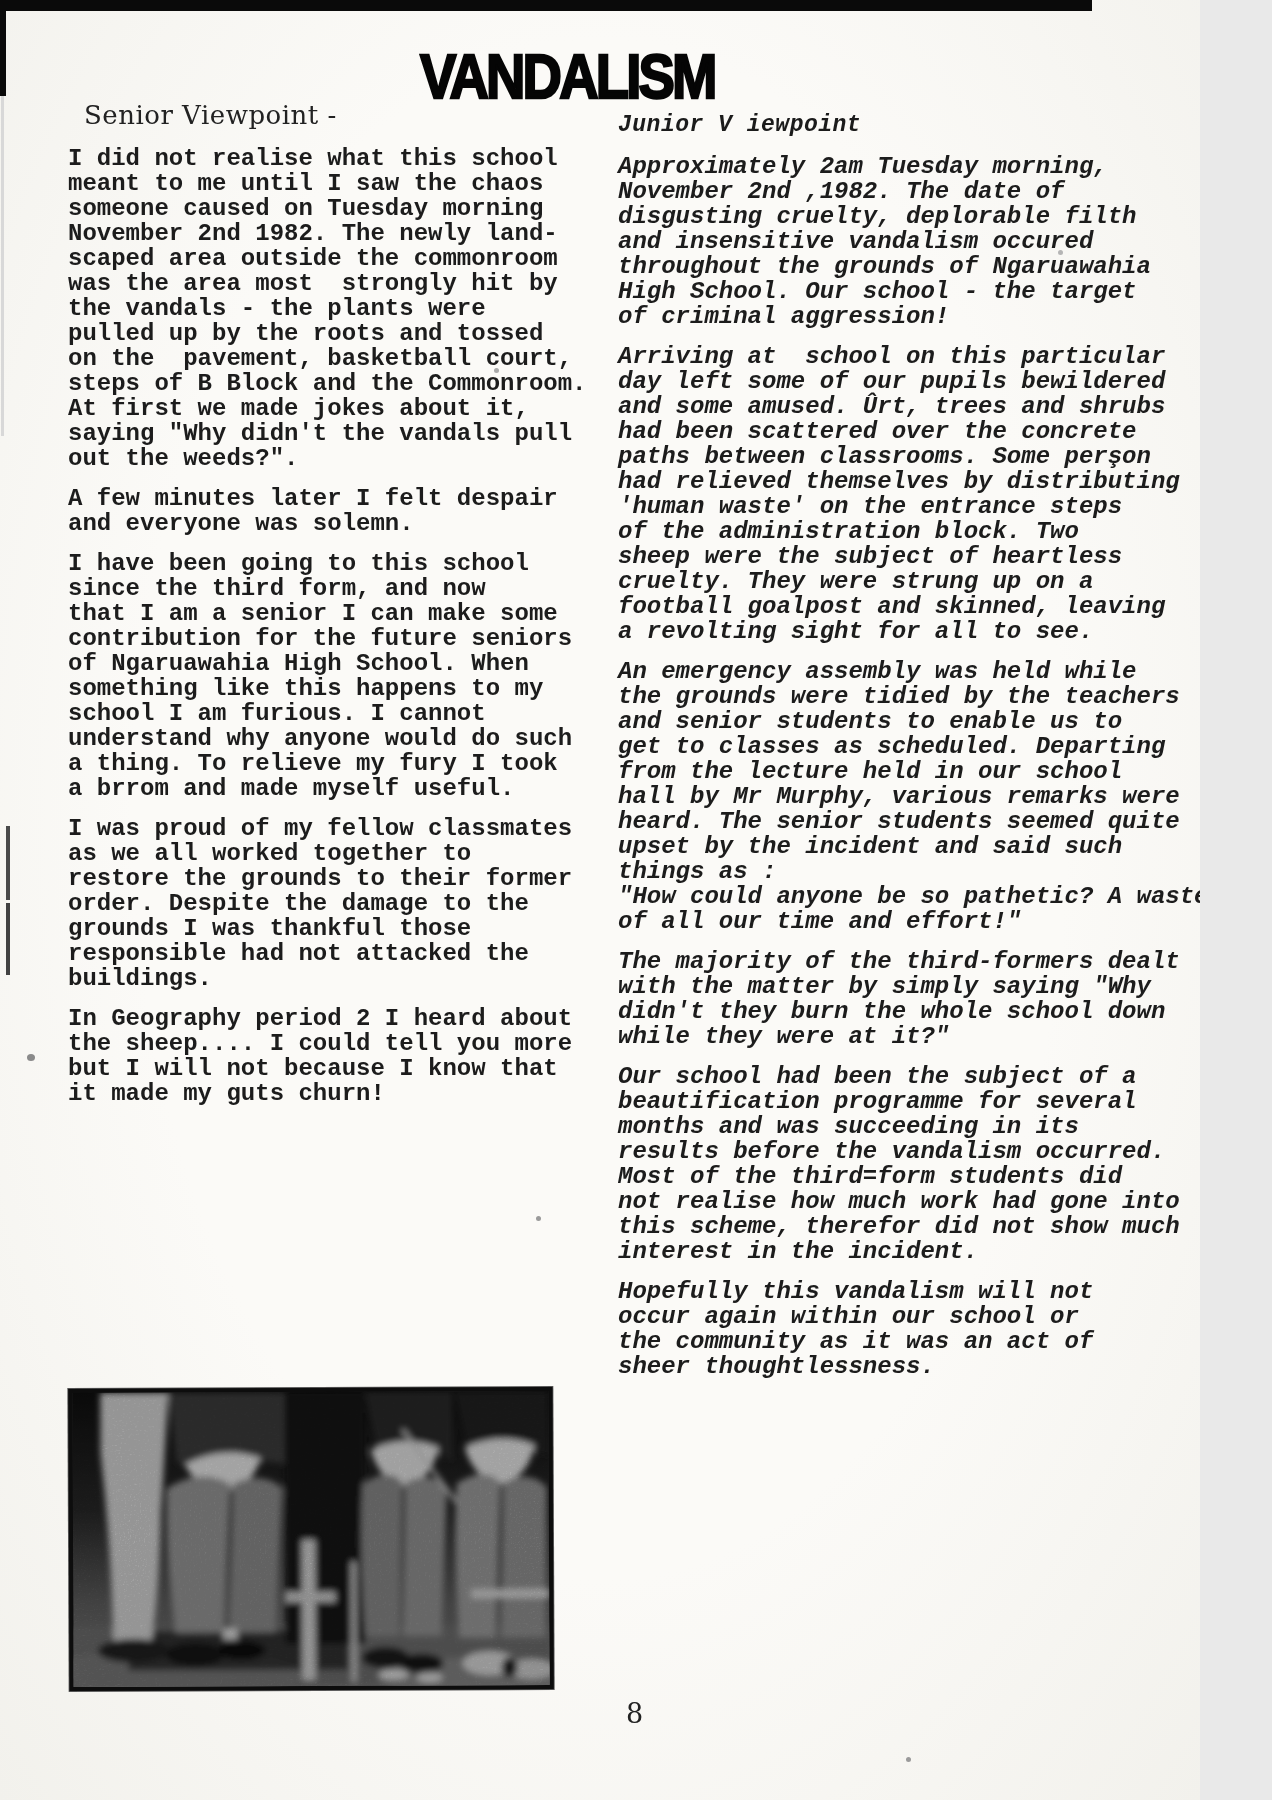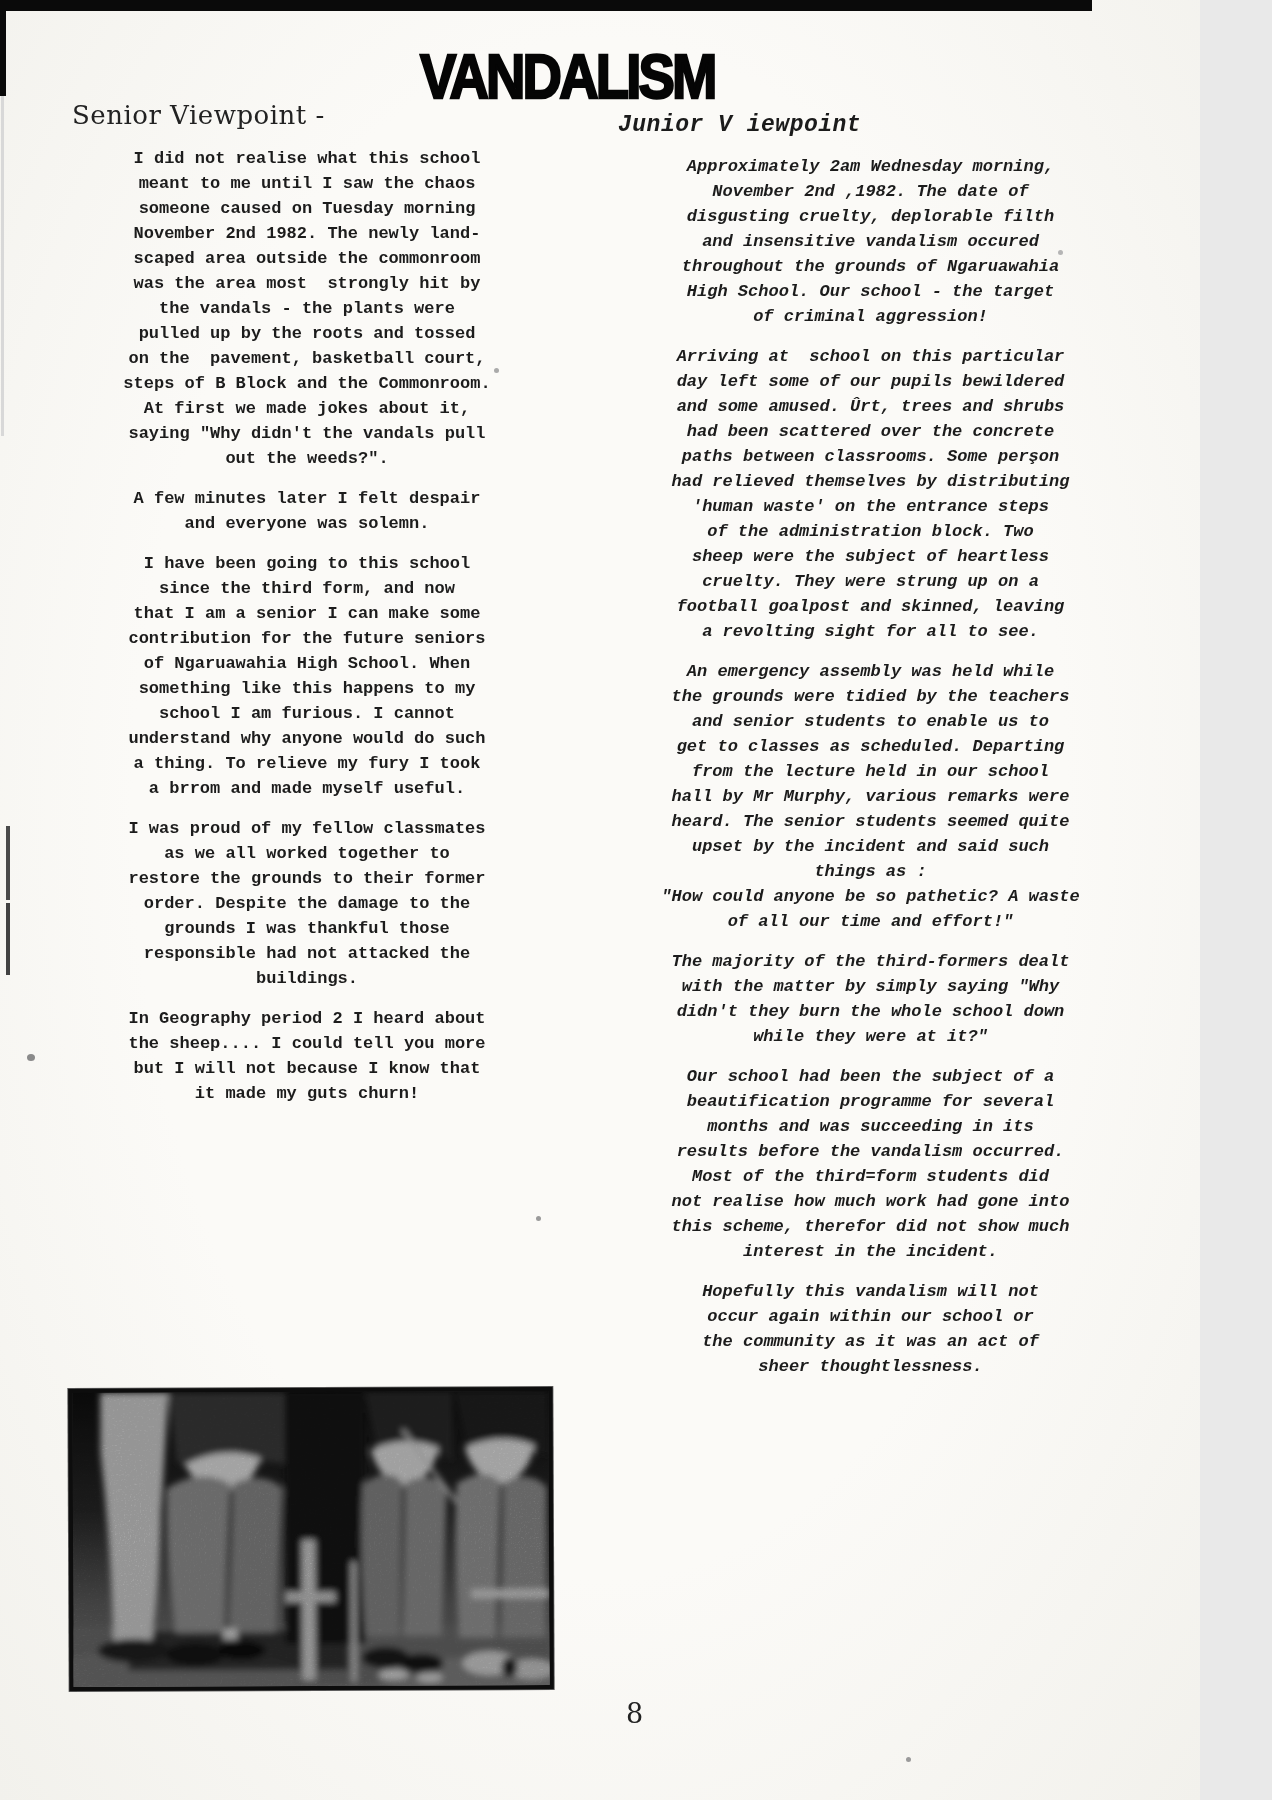--- a/index.html
+++ b/index.html
@@ -12,31 +12,31 @@
   .title{
     position:absolute;left:420px;top:40px;margin:0;
     font-family:"Liberation Sans", sans-serif;font-weight:bold;font-size:58px;
     letter-spacing:-3px;color:#050505;-webkit-text-stroke:2.2px #050505;
     transform:scale(0.94,1.08);transform-origin:left top;white-space:nowrap;
   }
   .col{position:absolute;}
   .col-senior{left:68px;top:100px;width:478px;}
   .col-junior{left:618px;top:112px;width:505px;}
   .senior-heading{
-    margin:0 0 16px 4px;font-family:"DejaVu Serif", serif;font-weight:normal;
+    margin:0 0 16px 16px;font-family:"DejaVu Serif", serif;font-weight:normal;
     font-size:26px;letter-spacing:0.5px;color:#222;
   }
   .junior-heading{
     margin:0 0 16px 0;font-family:"Liberation Mono", monospace;
     font-style:italic;font-weight:bold;font-size:23px;letter-spacing:0.5px;color:#1b1b1b;
   }
   .para{
     white-space:pre;margin:0 0 15px 0;
     font-family:"Liberation Mono", monospace;font-weight:bold;
-    font-size:17px;line-height:25px;color:#1c1c1c;text-align:center;
+    font-size:24px;line-height:25px;color:#1c1c1c;
   }
   .junior-para{font-style:italic;}
   .photo{
     position:absolute;left:69px;top:1388px;width:476px;height:294px;margin:0;
     border:4px solid #0d0d0d;background:#222;transform:rotate(-0.25deg);
     box-shadow:0 0 0 1px #555;
   }
   .photo svg{display:block;width:100%;height:100%;}
   .page-number{
     position:absolute;left:626px;top:1698px;
@@ -99,21 +99,21 @@
         <p class="para senior-para">In Geography period 2 I heard about
 the sheep.... I could tell you more
 but I will not because I know that
 it made my guts churn!</p>
       </div>
   </div>
 
   <div class="col col-junior">
     <h2 class="junior-heading">Junior V iewpoint</h2>
     <div>
-        <p class="para junior-para">Approximately 2am Wednesday morning,
+        <p class="para junior-para">Approximately 2am Tuesday morning,
 November 2nd ,1982. The date of
 disgusting cruelty, deplorable filth
 and insensitive vandalism occured
 throughout the grounds of Ngaruawahia
 High School. Our school - the target
 of criminal aggression!</p>
         <p class="para junior-para">Arriving at  school on this particular
 day left some of our pupils bewildered
 and some amused. Ûrt, trees and shrubs
 had been scattered over the concrete

